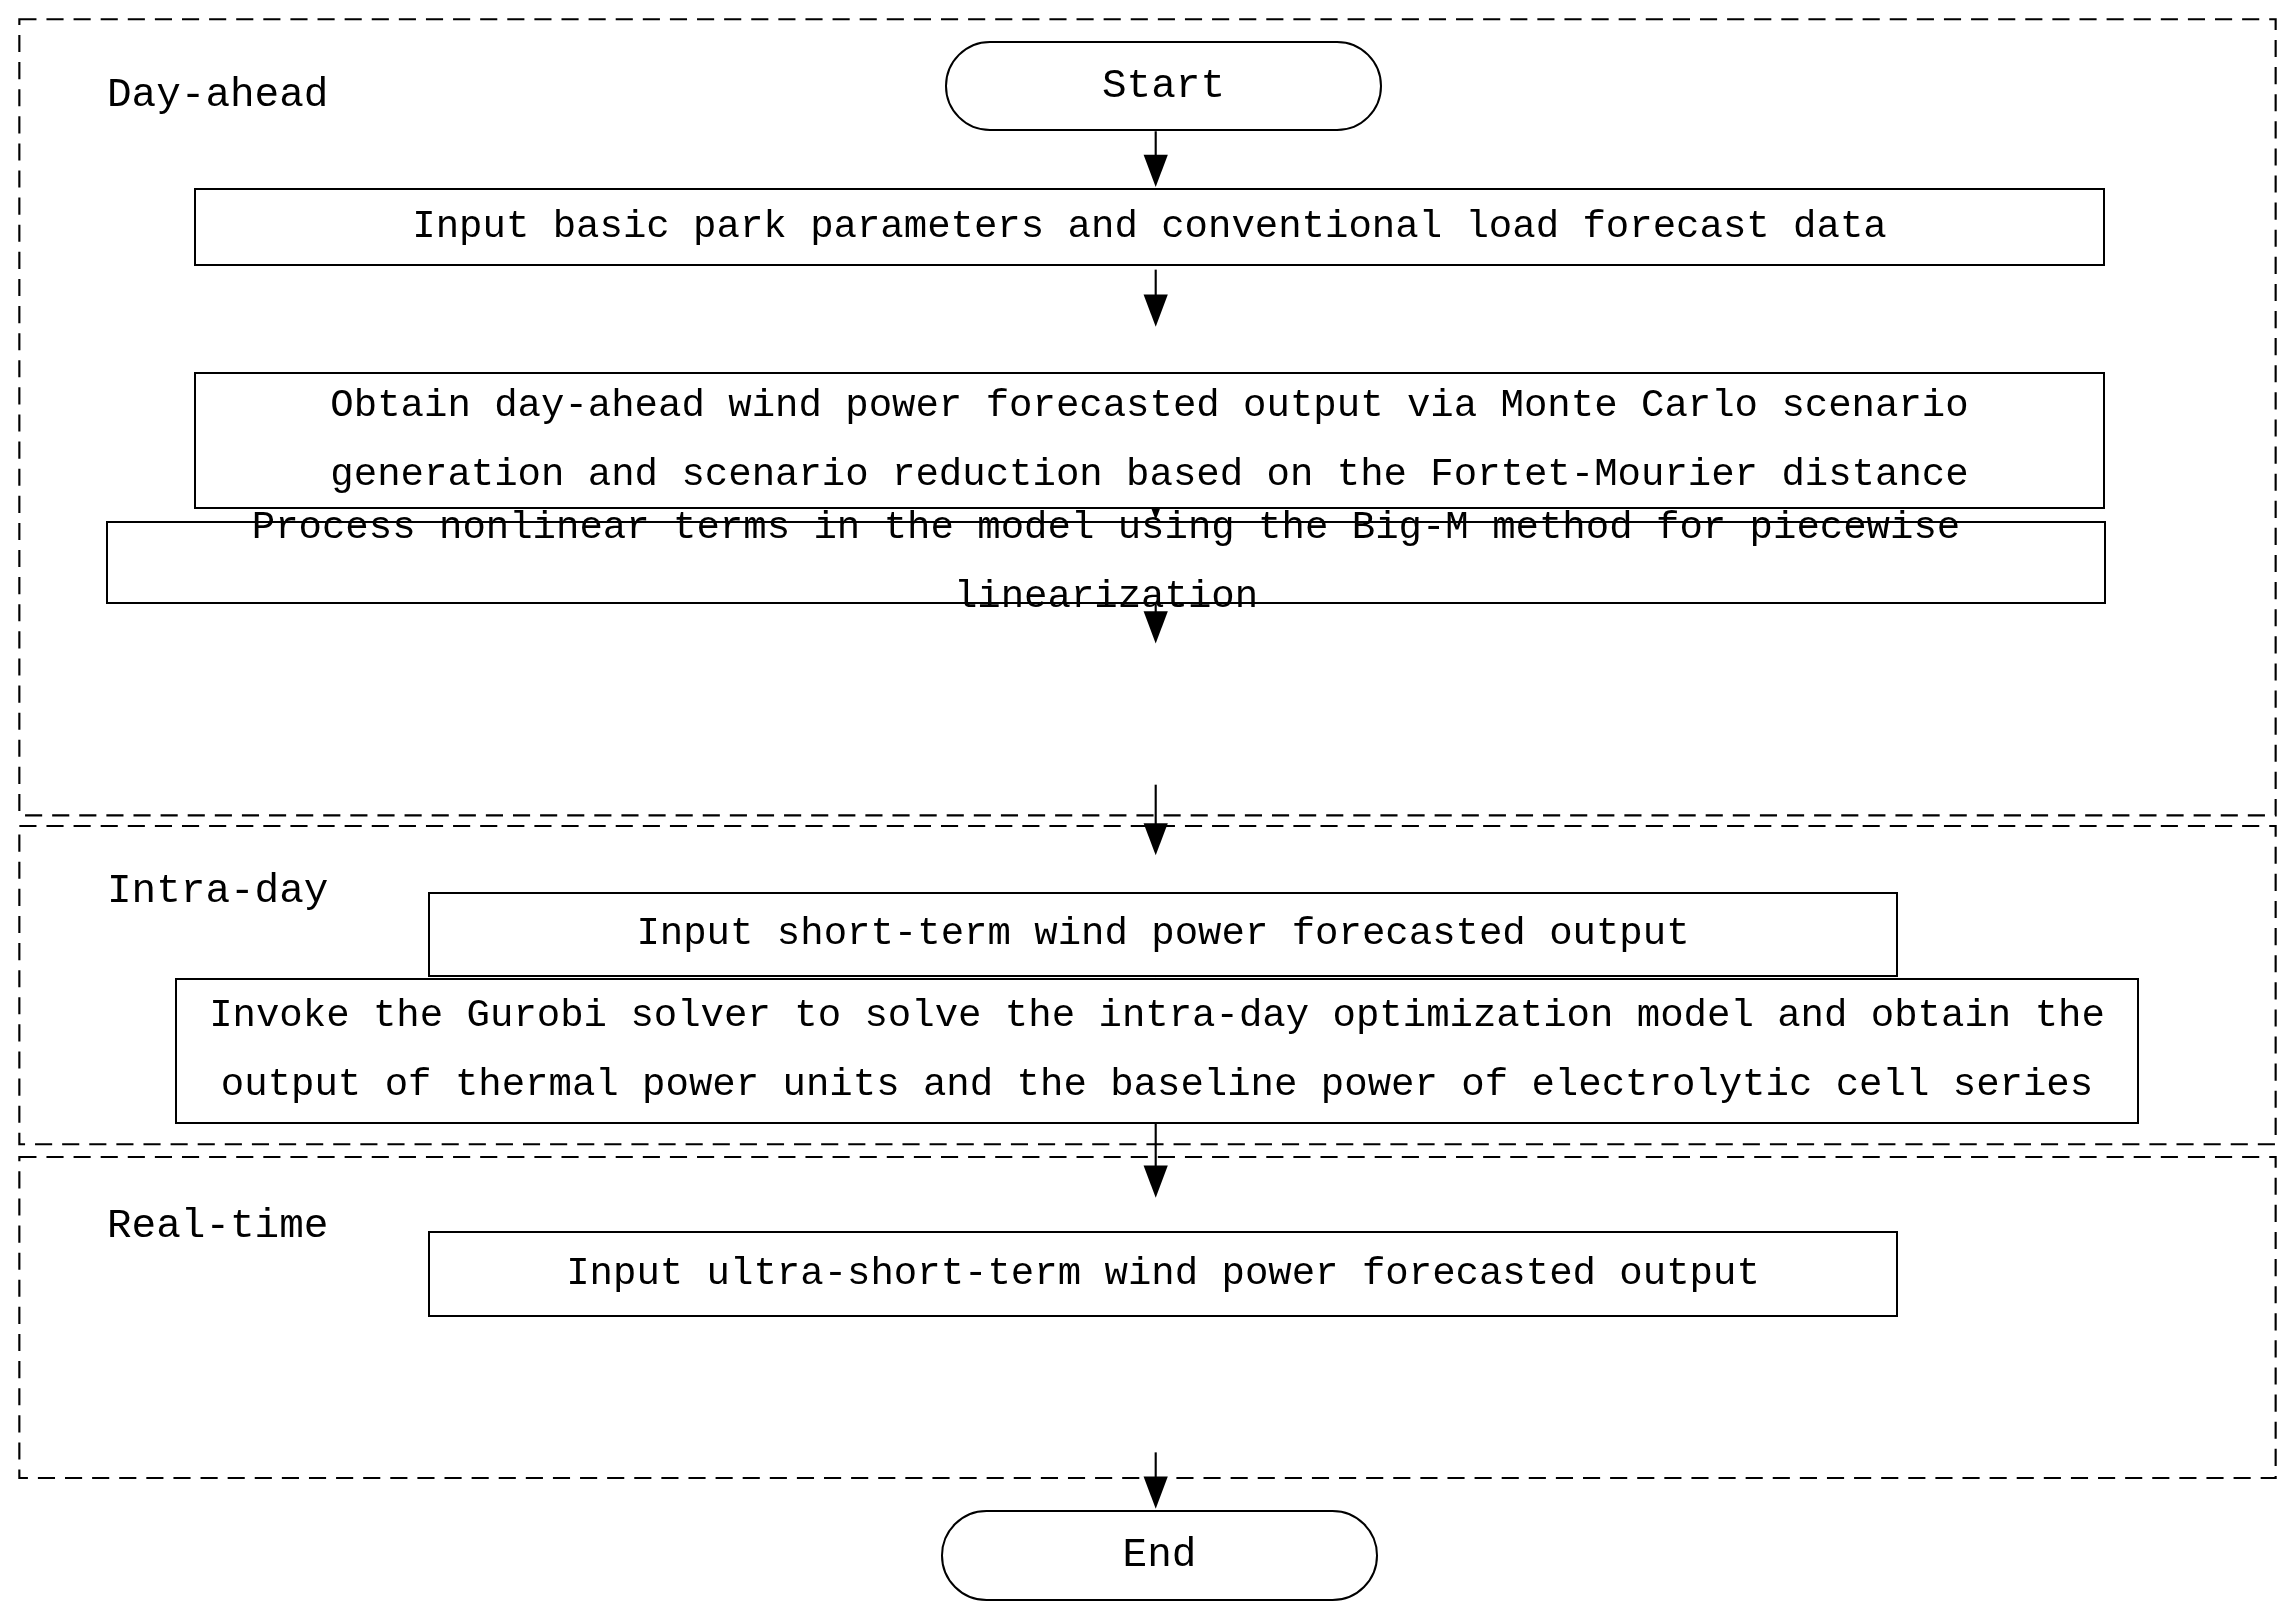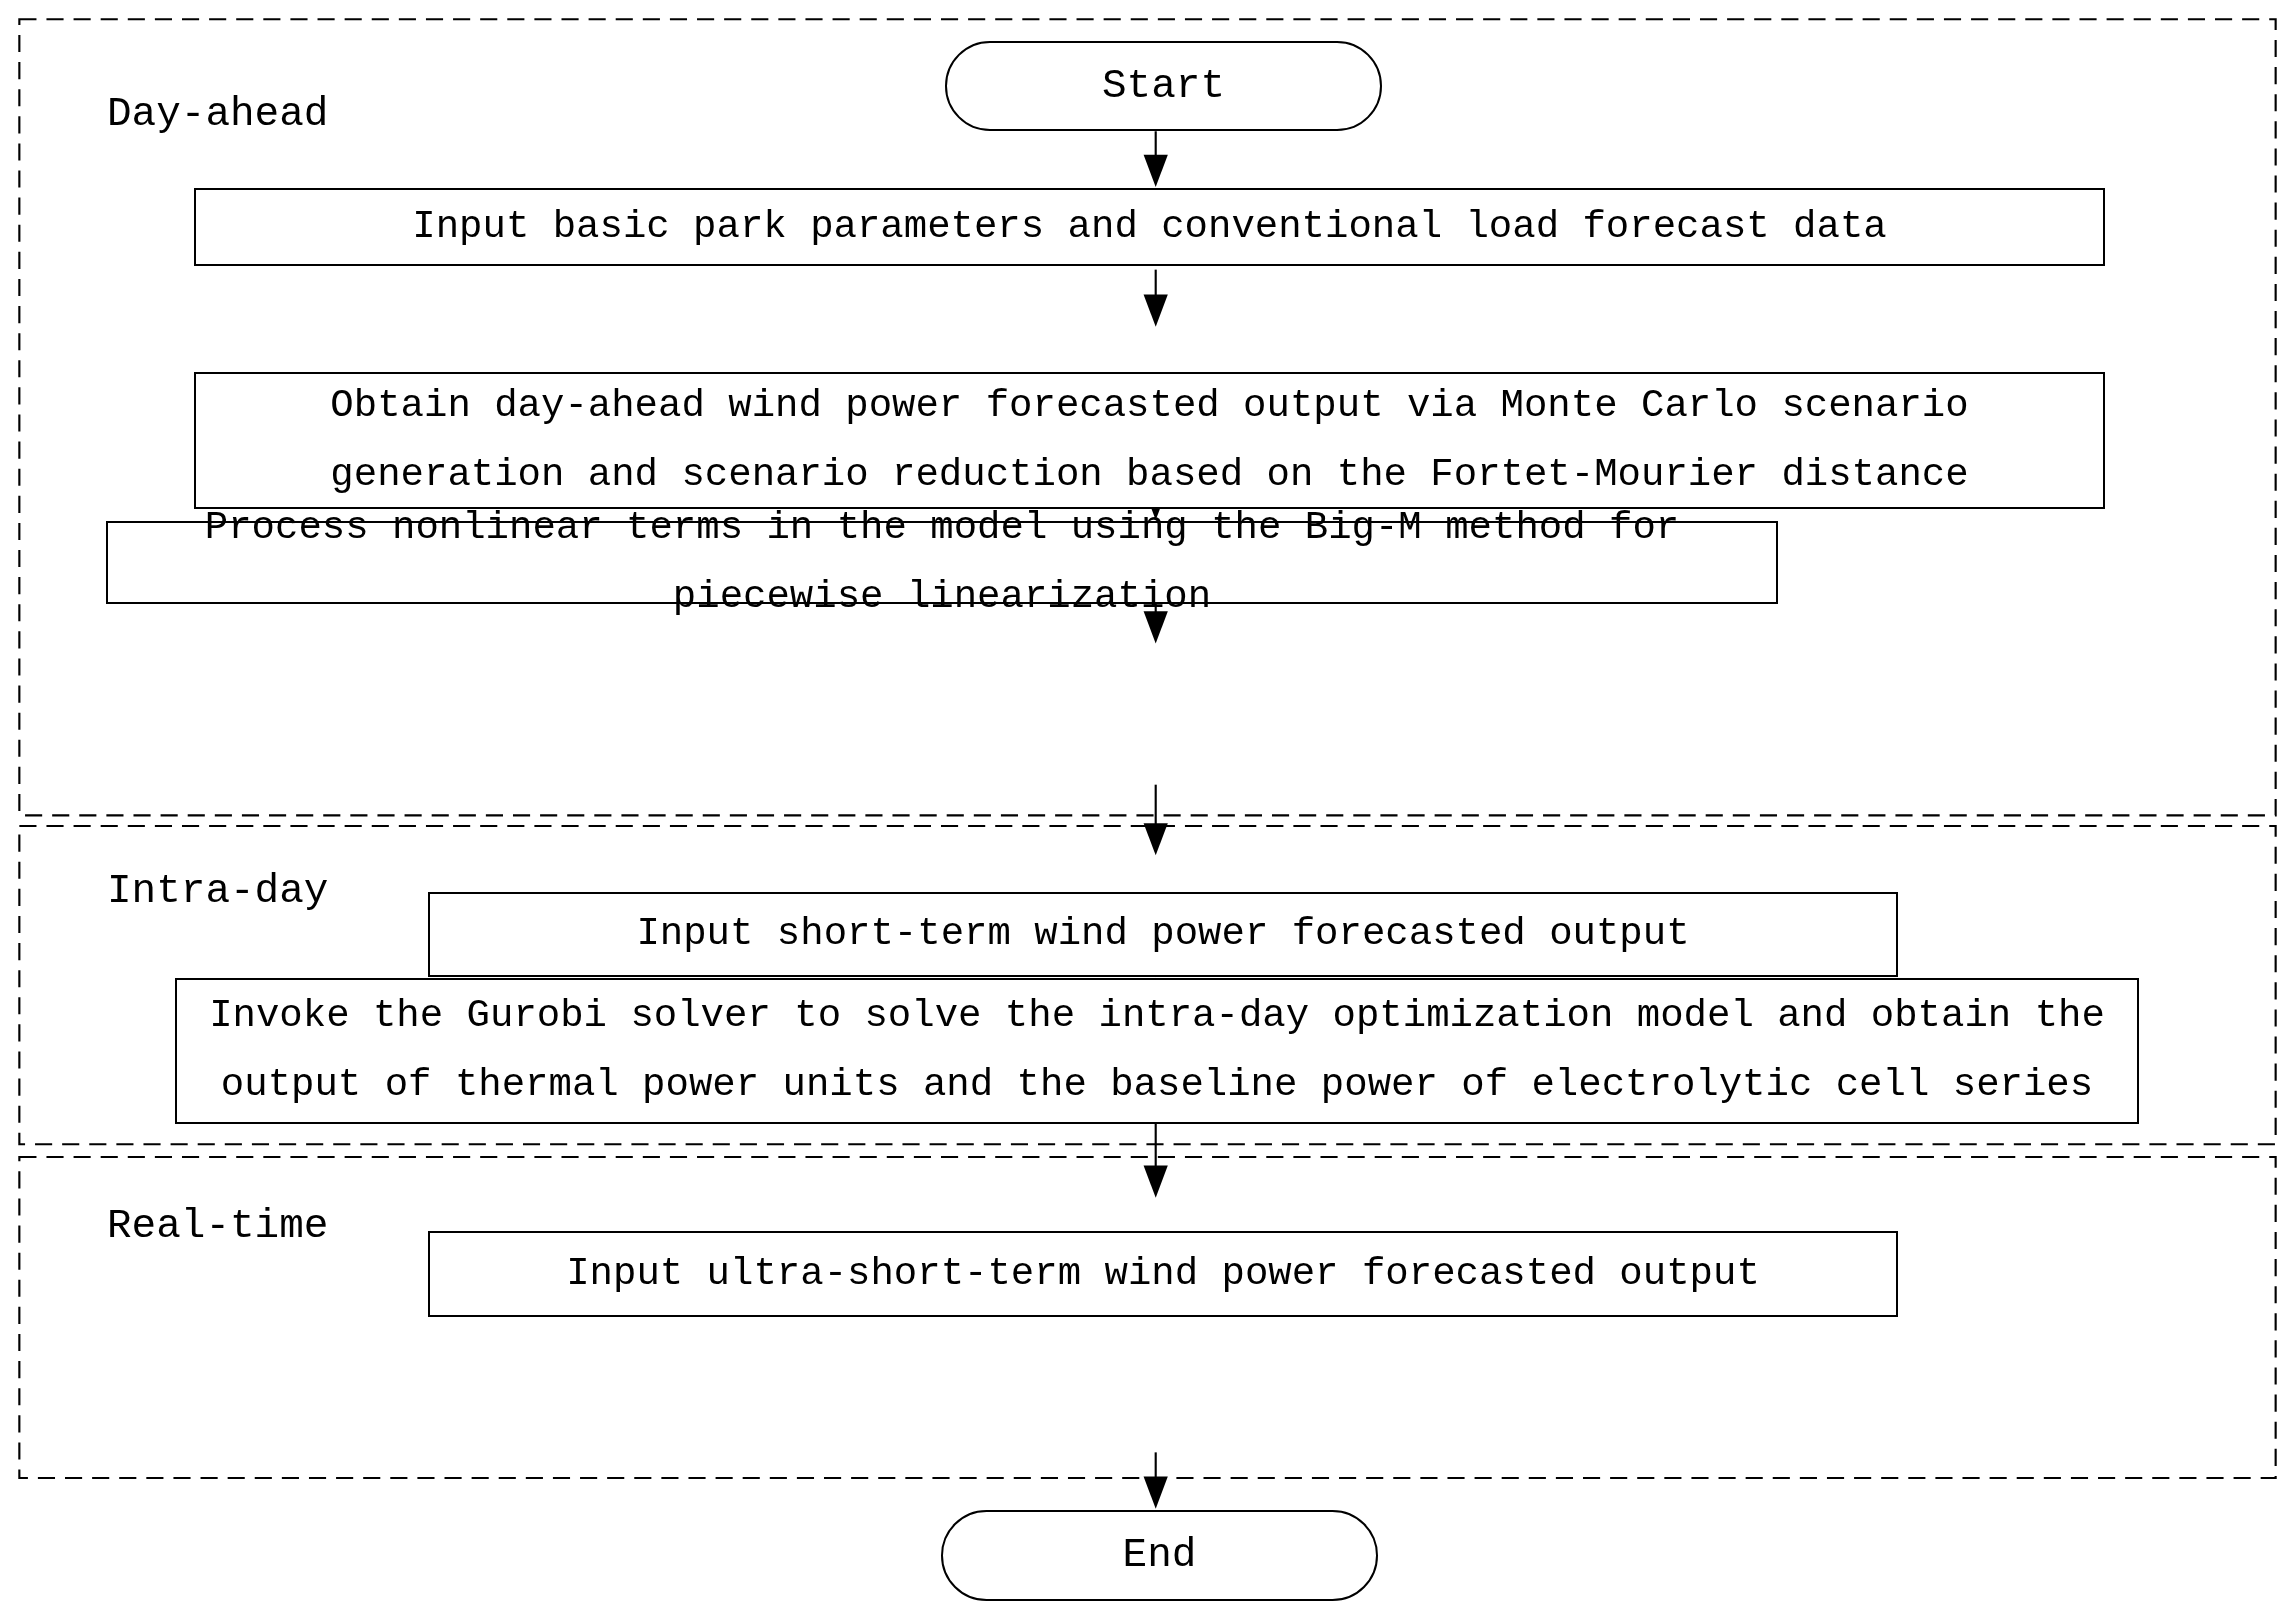--- a/index.html
+++ b/index.html
@@ -100,38 +100,38 @@
     <g>
       <line class="aline" x1="1620" y1="1800" x2="1620" y2="1809"></line>
       <polygon class="ahead" points="1603,1806 1637,1806 1620,1842"></polygon>
     </g>
     <g>
       <line class="aline" x1="1620" y1="2036" x2="1620" y2="2075"></line>
       <polygon class="ahead" points="1603,2070 1637,2070 1620,2115"></polygon>
     </g>
   </svg>
 
-  <div class="seclabel" style="left:107px; top:73px;margin-top:19px;">Day-ahead</div>
+  <div class="seclabel" style="left:107px; top:73px;">Day-ahead</div>
   <div class="seclabel" style="left:107px; top:869px;">Intra-day</div>
   <div class="seclabel" style="left:107px; top:1204px;">Real-time</div>
 
   <div class="node stadium" style="left:945px; top:41px; width:437px; height:90px;">
     <span>Start</span>
   </div>
 
   <div class="node" style="left:194px; top:188px; width:1911px; height:78px;">
     <span>Input basic park parameters and conventional load forecast data</span>
   </div>
 
   <div class="node" style="left:194px; top:328px; width:1911px; height:137px;margin-top:44px;">
     <span>Obtain day-ahead wind power forecasted output via Monte Carlo scenario
 generation and scenario reduction based on the Fortet-Mourier distance</span>
   </div>
 
-  <div class="node" style="left:106px; top:521px; width:1672px; height:83px;">
+  <div class="node" style="left:106px; top:521px; width:2000px; height:83px;">
     <span>Process nonlinear terms in the model using the Big-M method for piecewise linearization</span>
   </div>
 
 
   <div class="node" style="left:428px; top:892px; width:1470px; height:85px;text-align:right;">
     <span>Input short-term wind power forecasted output</span>
   </div>
 
   <div class="node" style="left:175px; top:978px; width:1964px; height:146px;">
     <span>Invoke the Gurobi solver to solve the intra-day optimization model and obtain the

